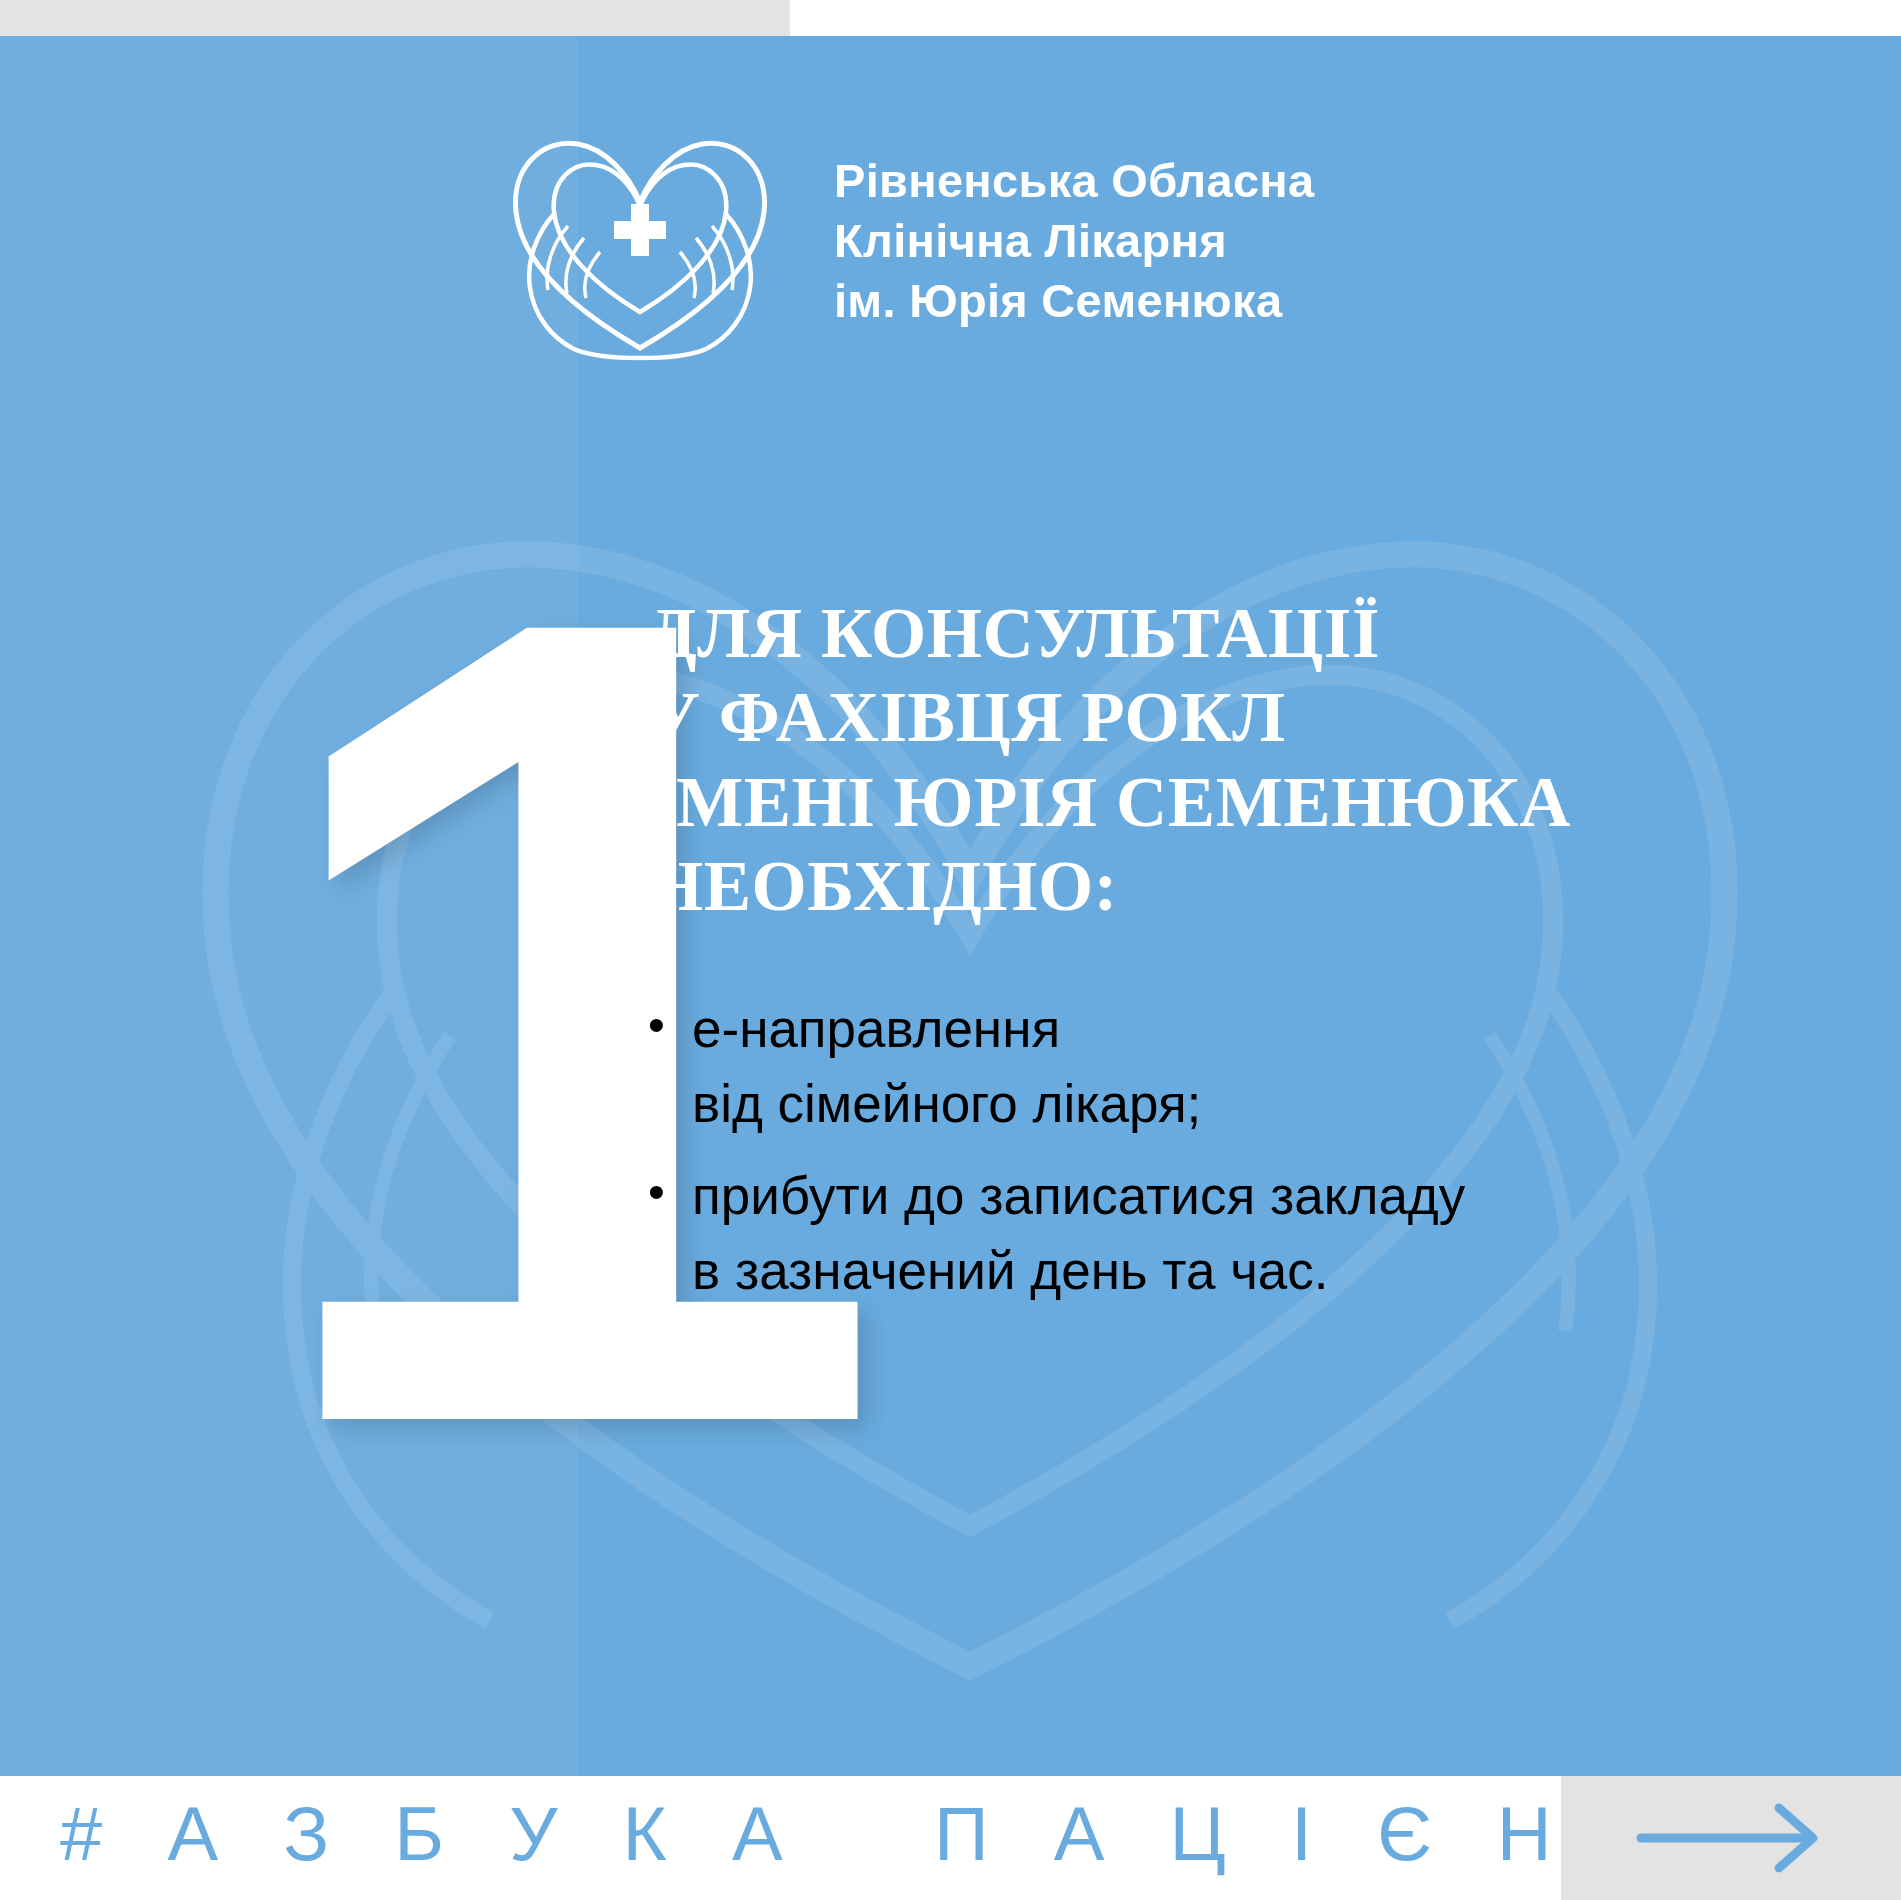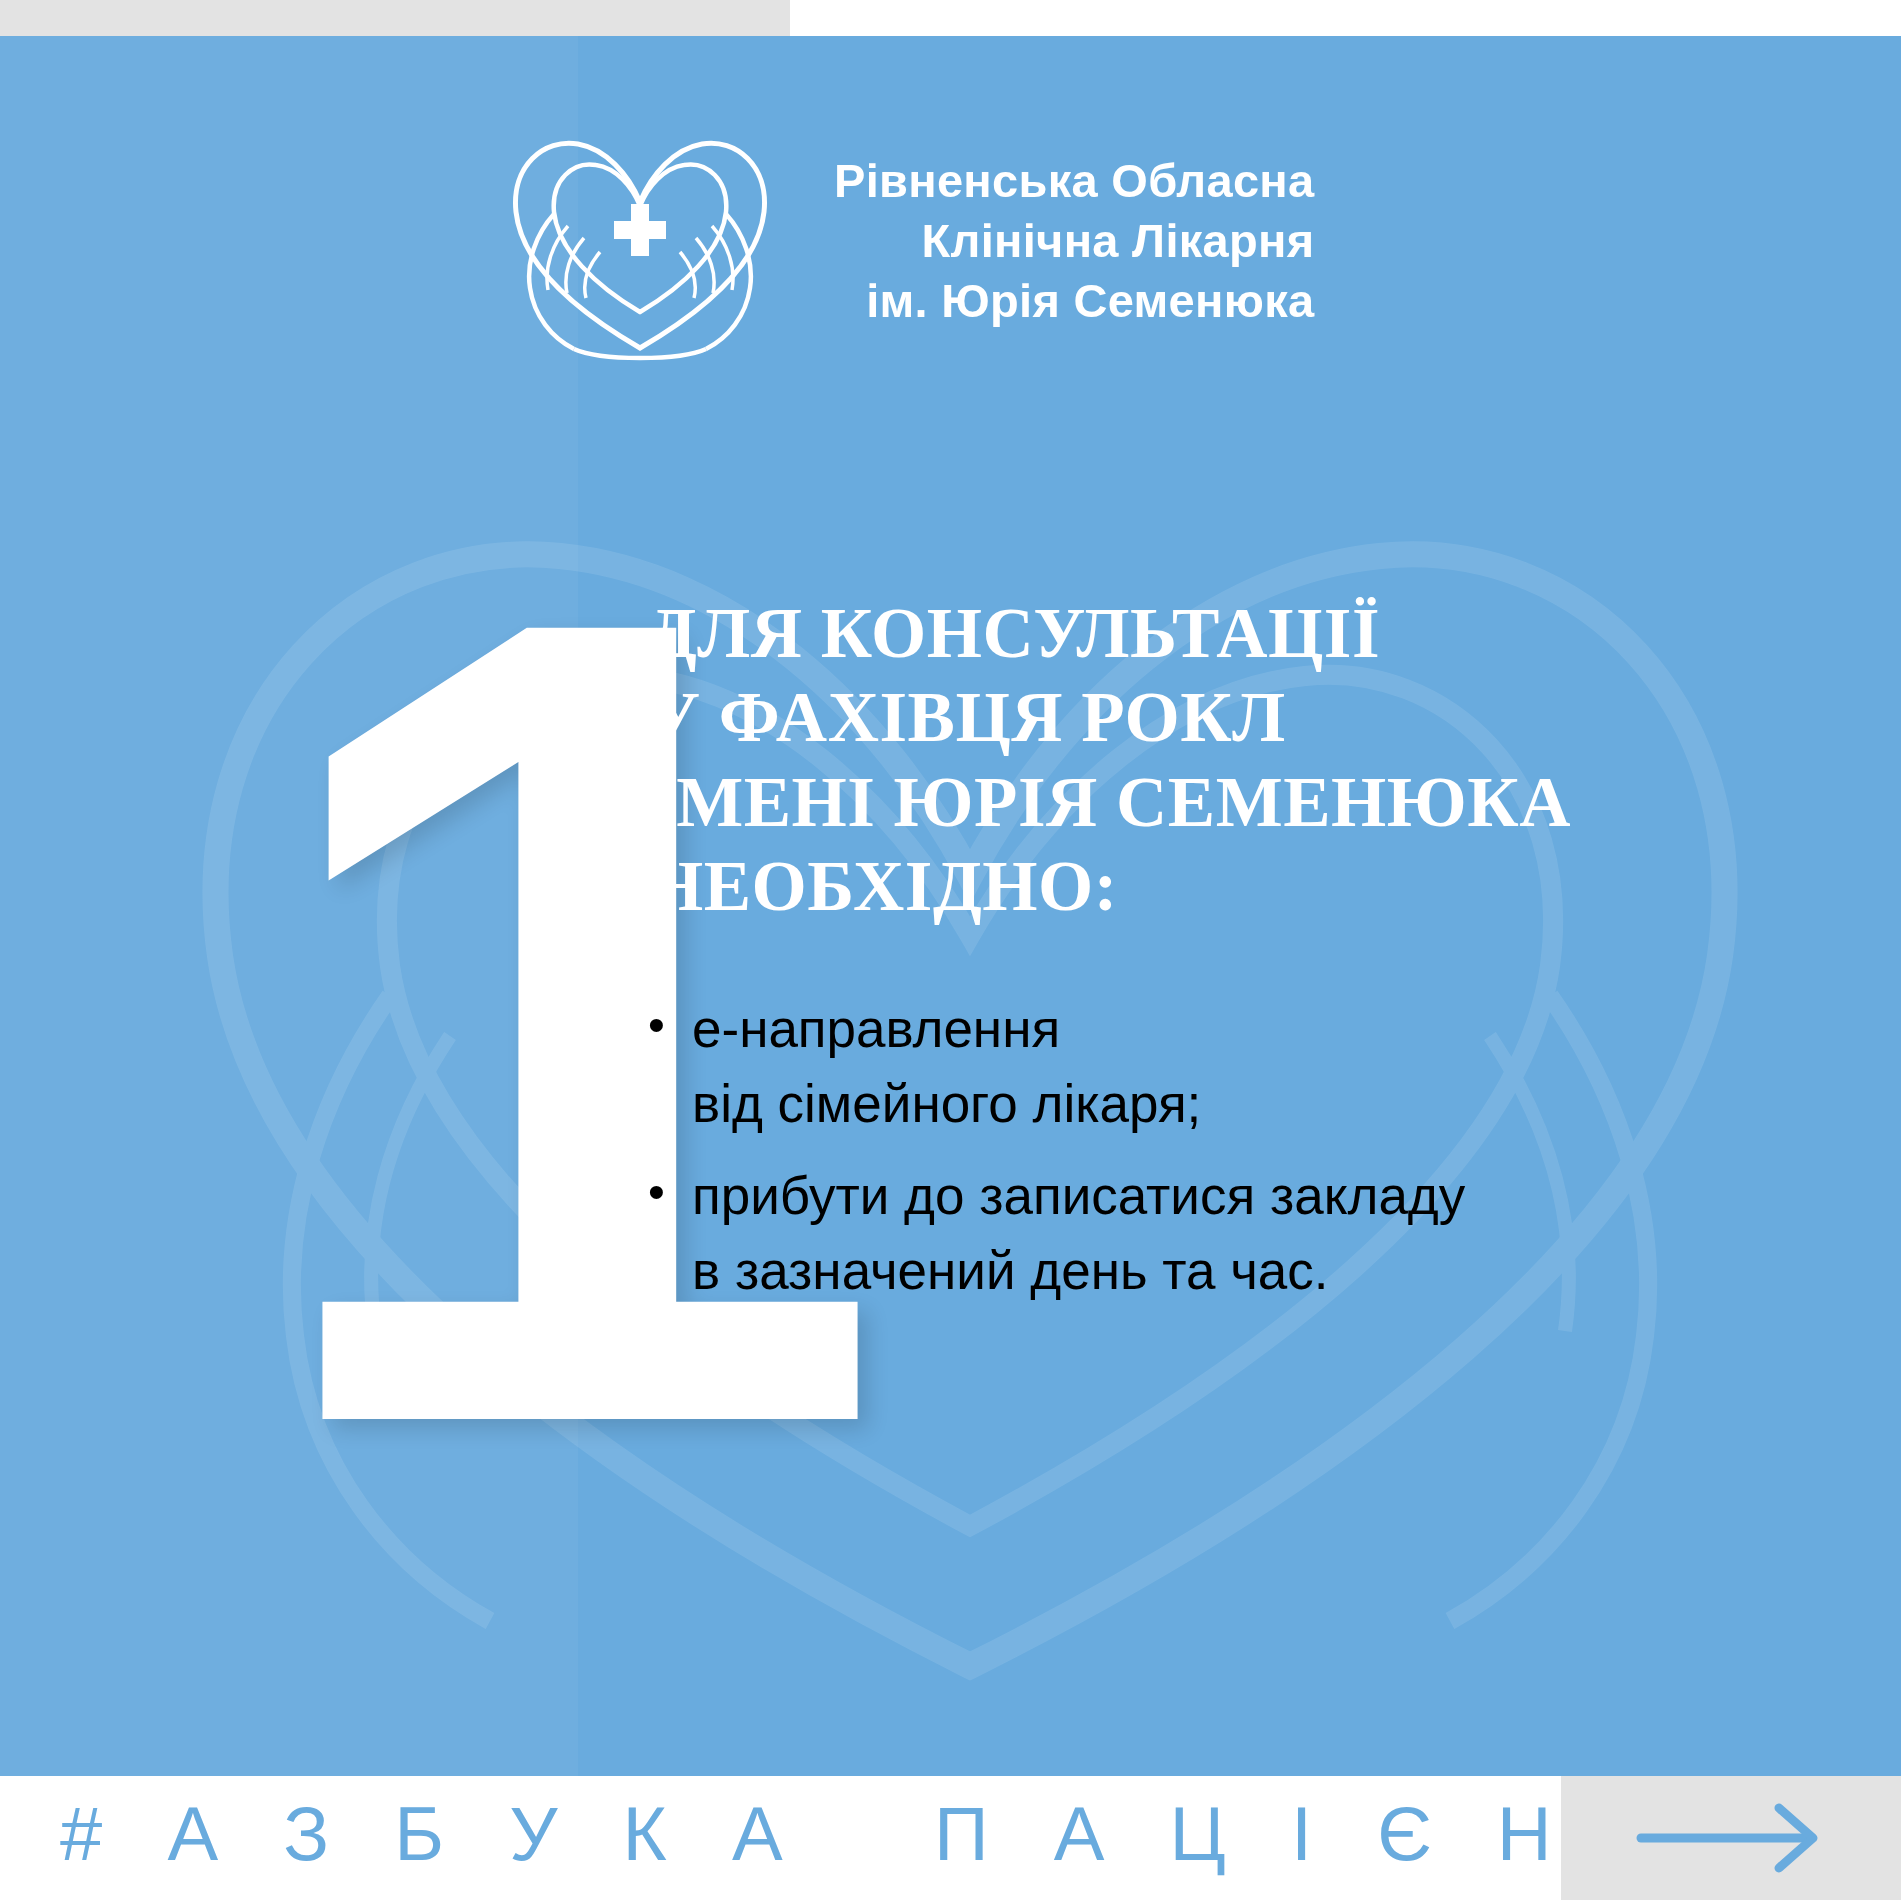--- a/index.html
+++ b/index.html
@@ -85,21 +85,20 @@
   }
 
   
   .logo-row {
     position: absolute;
     top: 80px;
     left: 500px;
     display: flex;
     align-items: center;
     gap: 54px;
-    text-align: right;
   }
   .logo-mark {
     width: 280px;
     height: 250px;
     flex: 0 0 auto;
   }
   .logo-text {
     color: #ffffff;
     font-family: "Liberation Sans", sans-serif;
     font-weight: bold;

